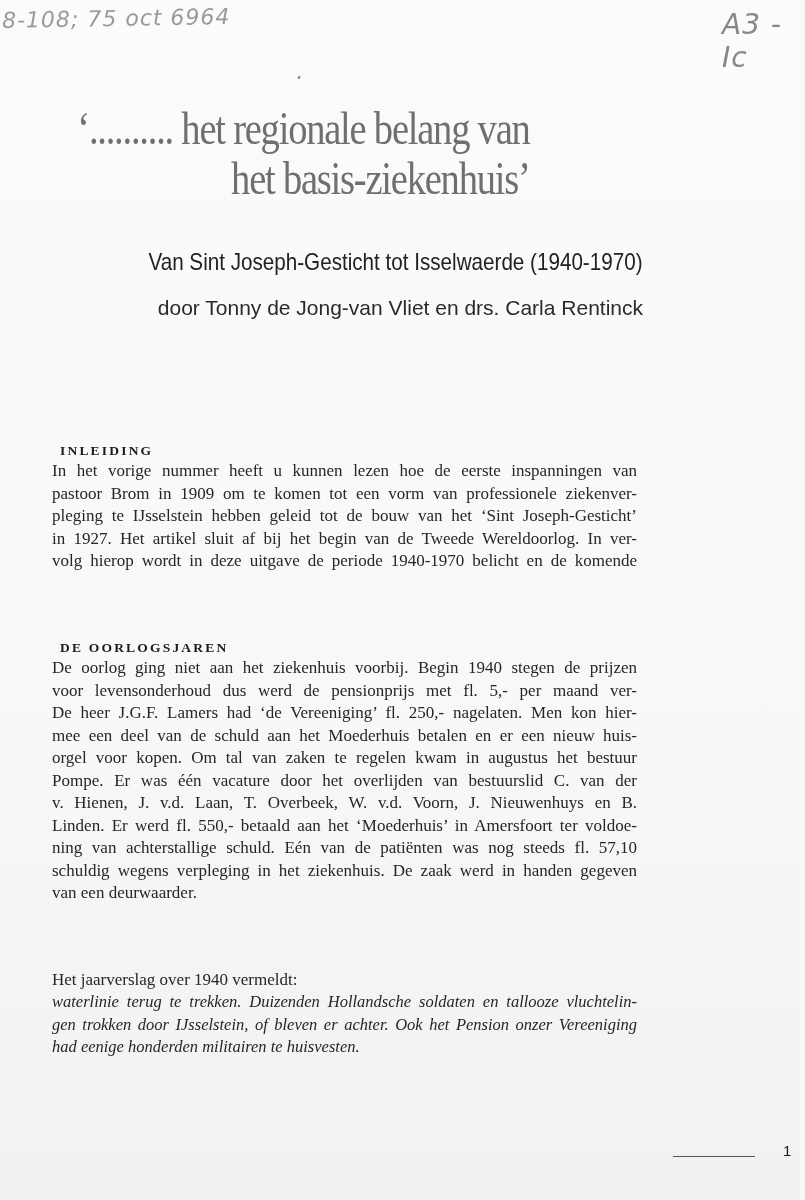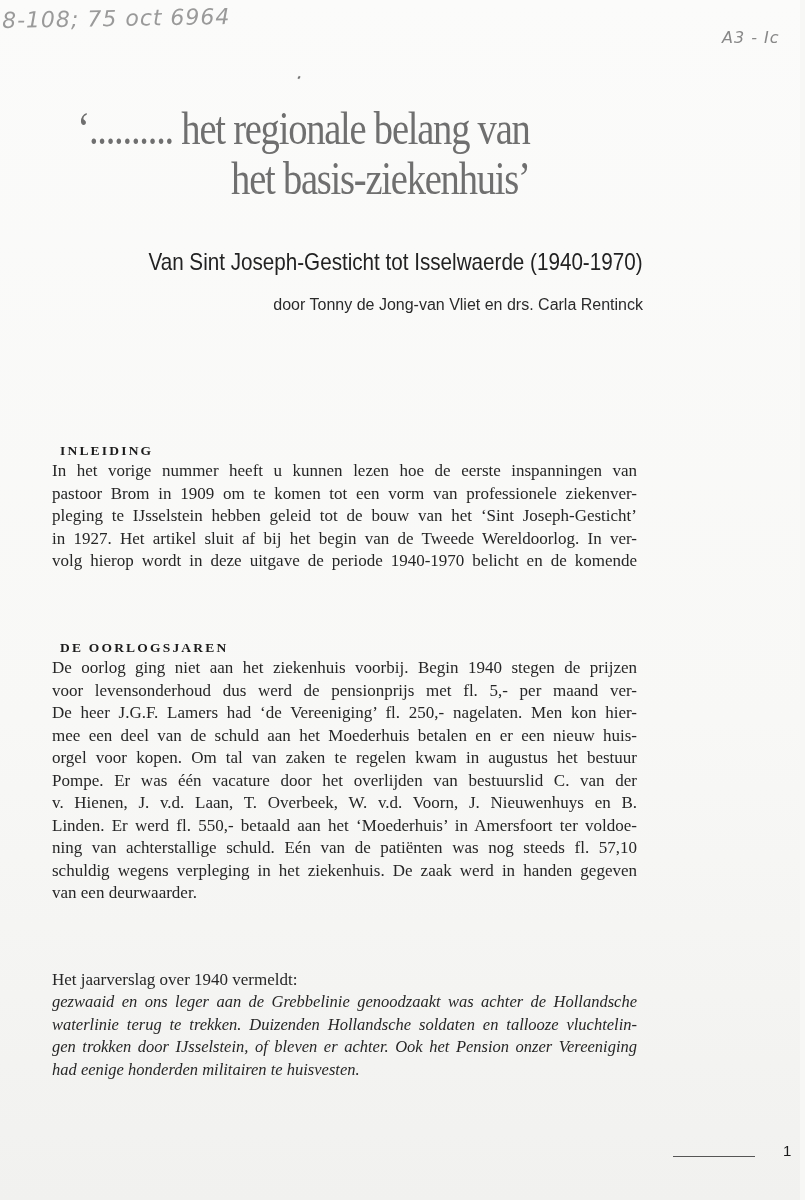--- a/index.html
+++ b/index.html
@@ -30,23 +30,22 @@
       letter-spacing: 1px;
     }
     .hw-left {
       left: 2px; top: 6px;
       font-size: 22px;
       transform: rotate(-1deg);
       color: #9a9a9a;
     }
     .hw-right {
       left: 722px; top: 8px;
-      font-size: 16px;
+      font-size: 28px;
       color: #888;
-      margin-top: 20px;
     }
     .speck {
       position: absolute;
       left: 298px; top: 76px;
       width: 2px; height: 3px;
       background: #777;
       transform: rotate(30deg);
     }
     .title {
       position: absolute;
@@ -71,21 +70,21 @@
       color: #222;
       transform: scaleX(0.86);
       transform-origin: right top;
       white-space: nowrap;
     }
     .byline {
       position: absolute;
       right: 157px;
       top: 296px;
       font-family: "Liberation Sans", sans-serif;
-      font-size: 16px;
+      font-size: 21px;
       color: #2a2a2a;
       white-space: nowrap;
     }
     .section-heading {
       position: absolute;
       left: 60px;
       font-family: "Liberation Serif", serif;
       font-weight: bold;
       font-size: 13.5px;
       letter-spacing: 2.2px;
@@ -172,21 +171,20 @@
     <span class="line">ning van achterstallige schuld. Eén van de patiënten was nog steeds fl. 57,10</span>
     <span class="line">schuldig wegens verpleging in het ziekenhuis. De zaak werd in handen gegeven</span>
     <span class="line last">van een deurwaarder.</span>
   </div>
 
   <div class="para p-jaar">
     <span class="line last">Het jaarverslag over 1940 vermeldt:</span>
   </div>
 
   <div class="para p-quote">
-    <span class="line">gezwaaid en ons leger aan de Grebbelinie genoodzaakt was achter de Hollandsche</span>
     <span class="line">waterlinie terug te trekken. Duizenden Hollandsche soldaten en tallooze vluchtelin-</span>
     <span class="line">gen trokken door IJsselstein, of bleven er achter. Ook het Pension onzer Vereeniging</span>
     <span class="line last">had eenige honderden militairen te huisvesten.</span>
   </div>
 
   <div class="footer-rule"></div>
   <div class="page-number">1</div>
 </div>
 
 </body></html>

